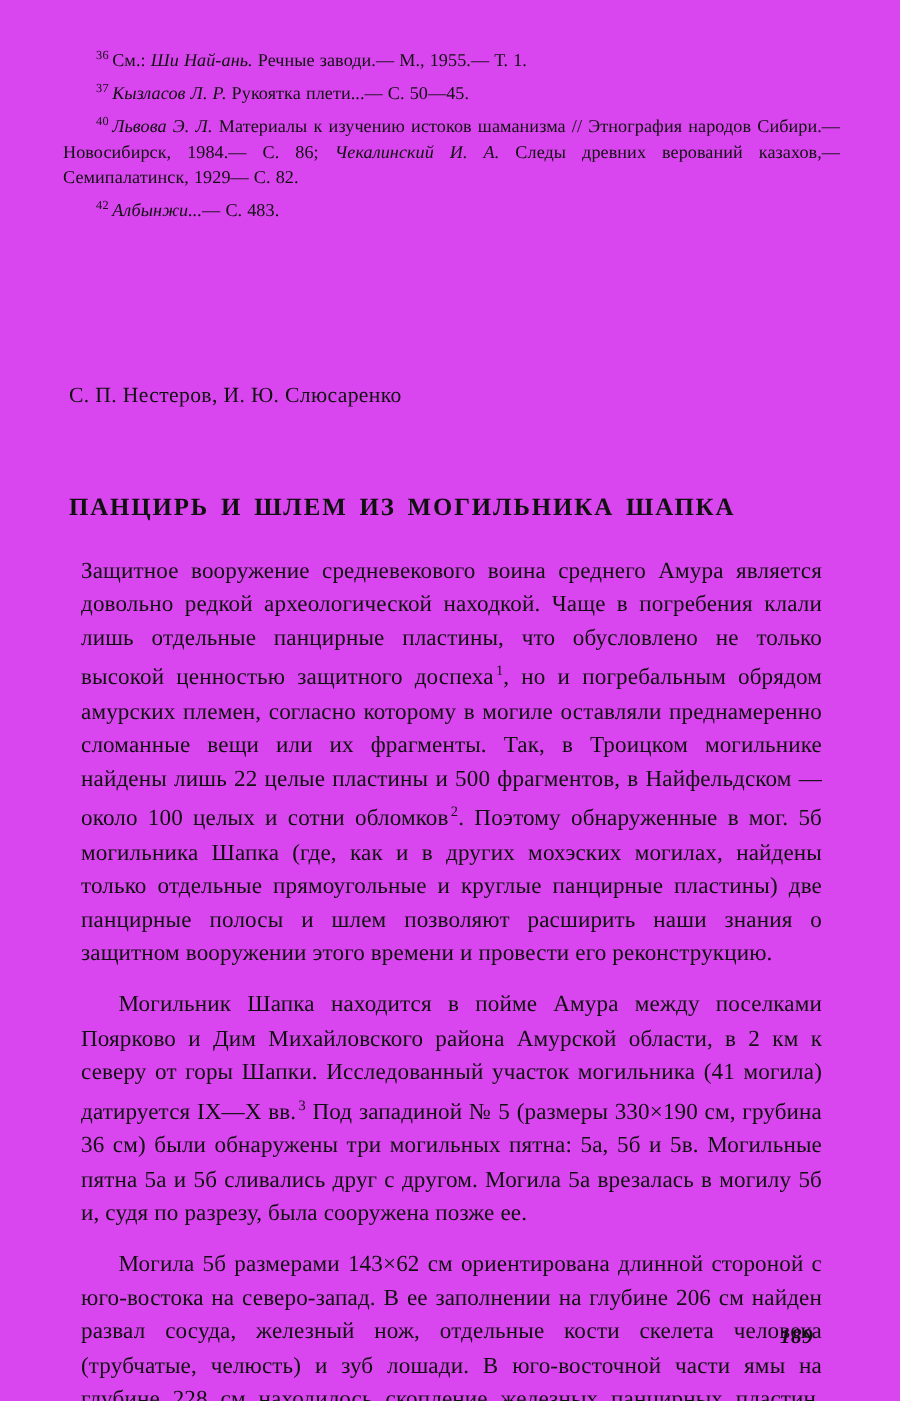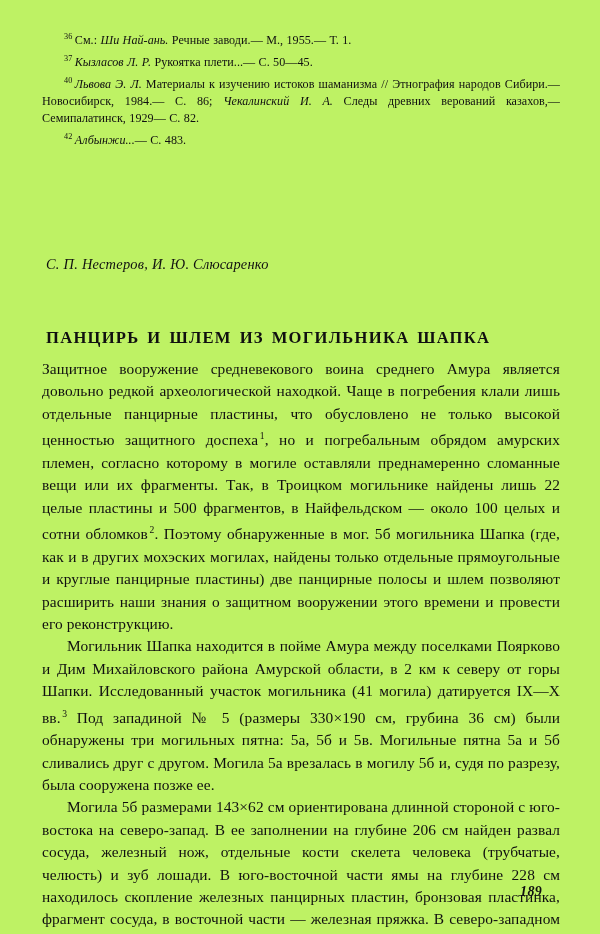--- a/index.html
+++ b/index.html
@@ -13,21 +13,21 @@
     font-family: "Liberation Serif", "DejaVu Serif", serif;
     color: #101010;
     overflow: hidden;
   }
 
   .page {
     position: relative;
     width: 600px;
     height: 934px;
     box-sizing: border-box;
-    background: #bef264;
+    background: #d946ef;
   }
 
   
   .footnotes {
     position: absolute;
     left: 42px;
     top: 28px;
     width: 518px;
     font-size: 12.1px;
     line-height: 17.2px;
@@ -49,21 +49,20 @@
   }
   .it {
     font-style: italic;
   }
 
   
   .authors {
     position: absolute;
     left: 46px;
     top: 256px;
-    font-style: italic;
     font-size: 14.4px;
     letter-spacing: 0.25px;
   }
 
   
   .article-title {
     position: absolute;
     left: 46px;
     top: 294px;
     width: 514px;
@@ -80,21 +79,21 @@
     left: 42px;
     top: 358px;
     width: 518px;
     font-size: 15.4px;
     line-height: 22.4px;
     text-align: justify;
     text-align-last: left;
     letter-spacing: 0.1px;
   }
   .body-text p {
-    margin: 0;
+    margin: 12px;
     text-indent: 25px;
     text-align: justify;
     hyphens: manual;
   }
   .body-text p.first {
     text-indent: 0;
   }
   .sup {
     font-size: 9.6px;
     vertical-align: 0.65em;

